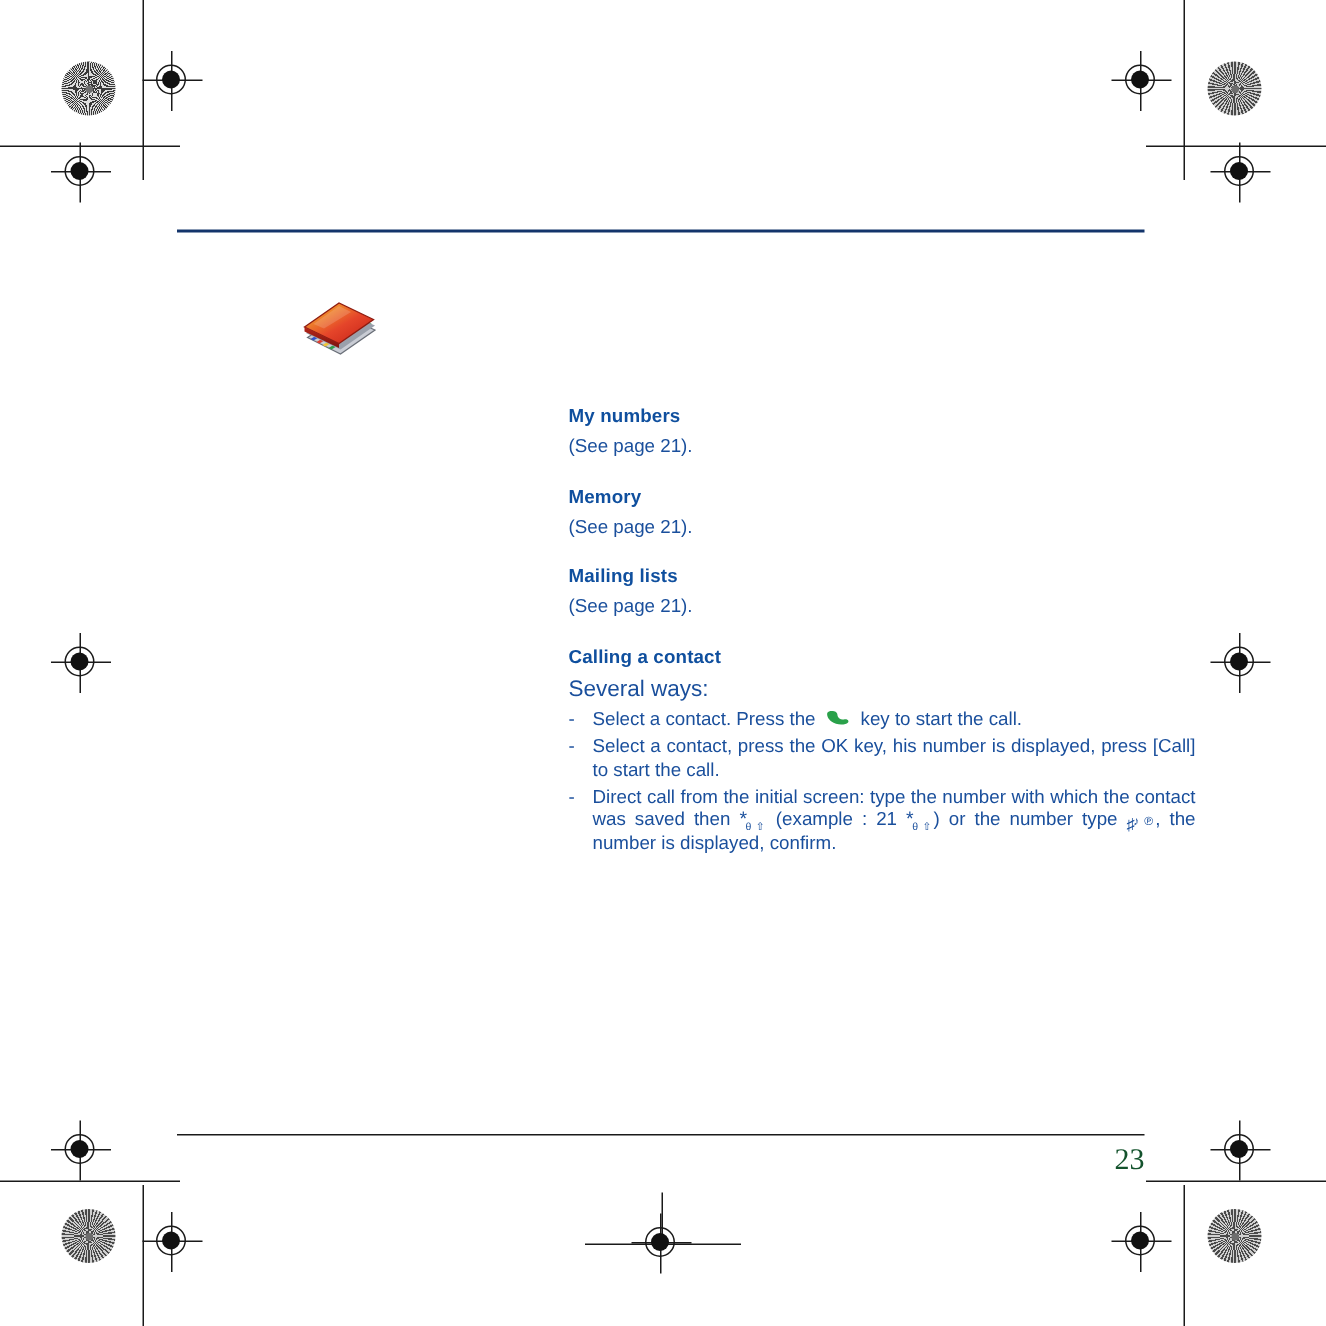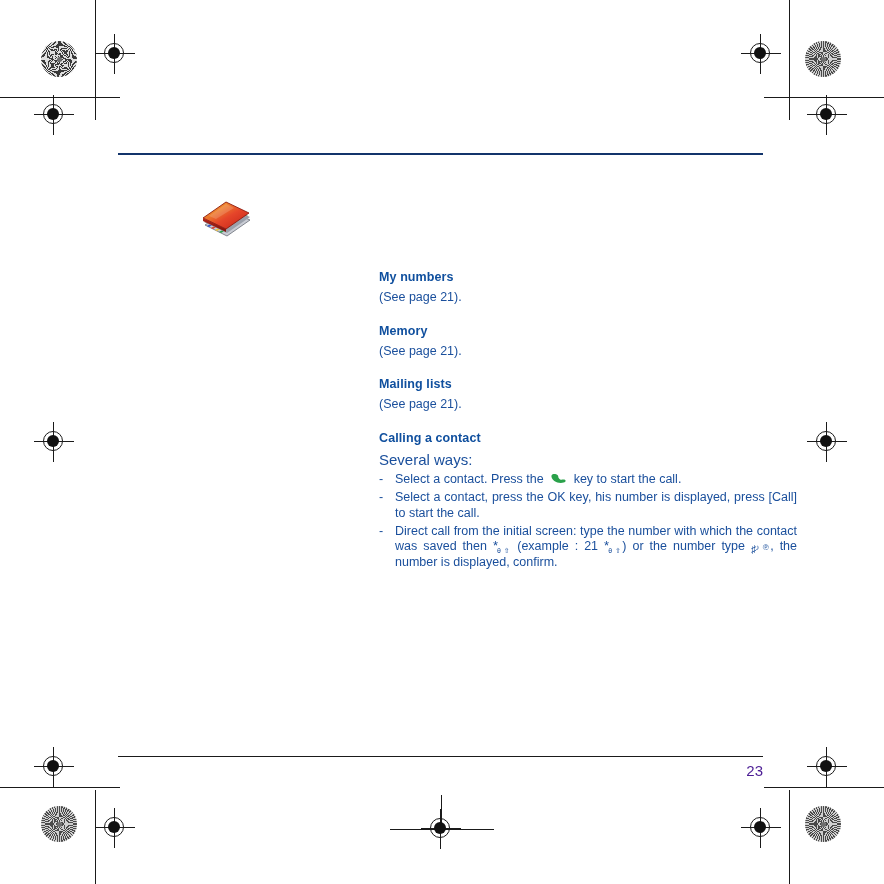--- a/index.html
+++ b/index.html
@@ -224,22 +224,23 @@
     width: 645px;
     height: 1.4px;
     background: #1a1a1a;
   }
   .page-number {
     position: absolute;
     left: 700px;
     top: 762px;
     width: 63px;
     text-align: right;
-    font-size: 15px;
-    color: #4c1d95;
+    font-size: 20px;
+    color: #14532d;
+    font-family: Liberation Serif, serif;
   }
 </style>
 </head>
 <body>
 
 <div id="page">
 
   <div class="crop-line v" style="left:95px; top:0; height:120px;"></div>
   <div class="crop-line v" style="left:95px; top:790px; height:94px;"></div>
   <div class="crop-line v" style="left:789px; top:0; height:120px;"></div>

